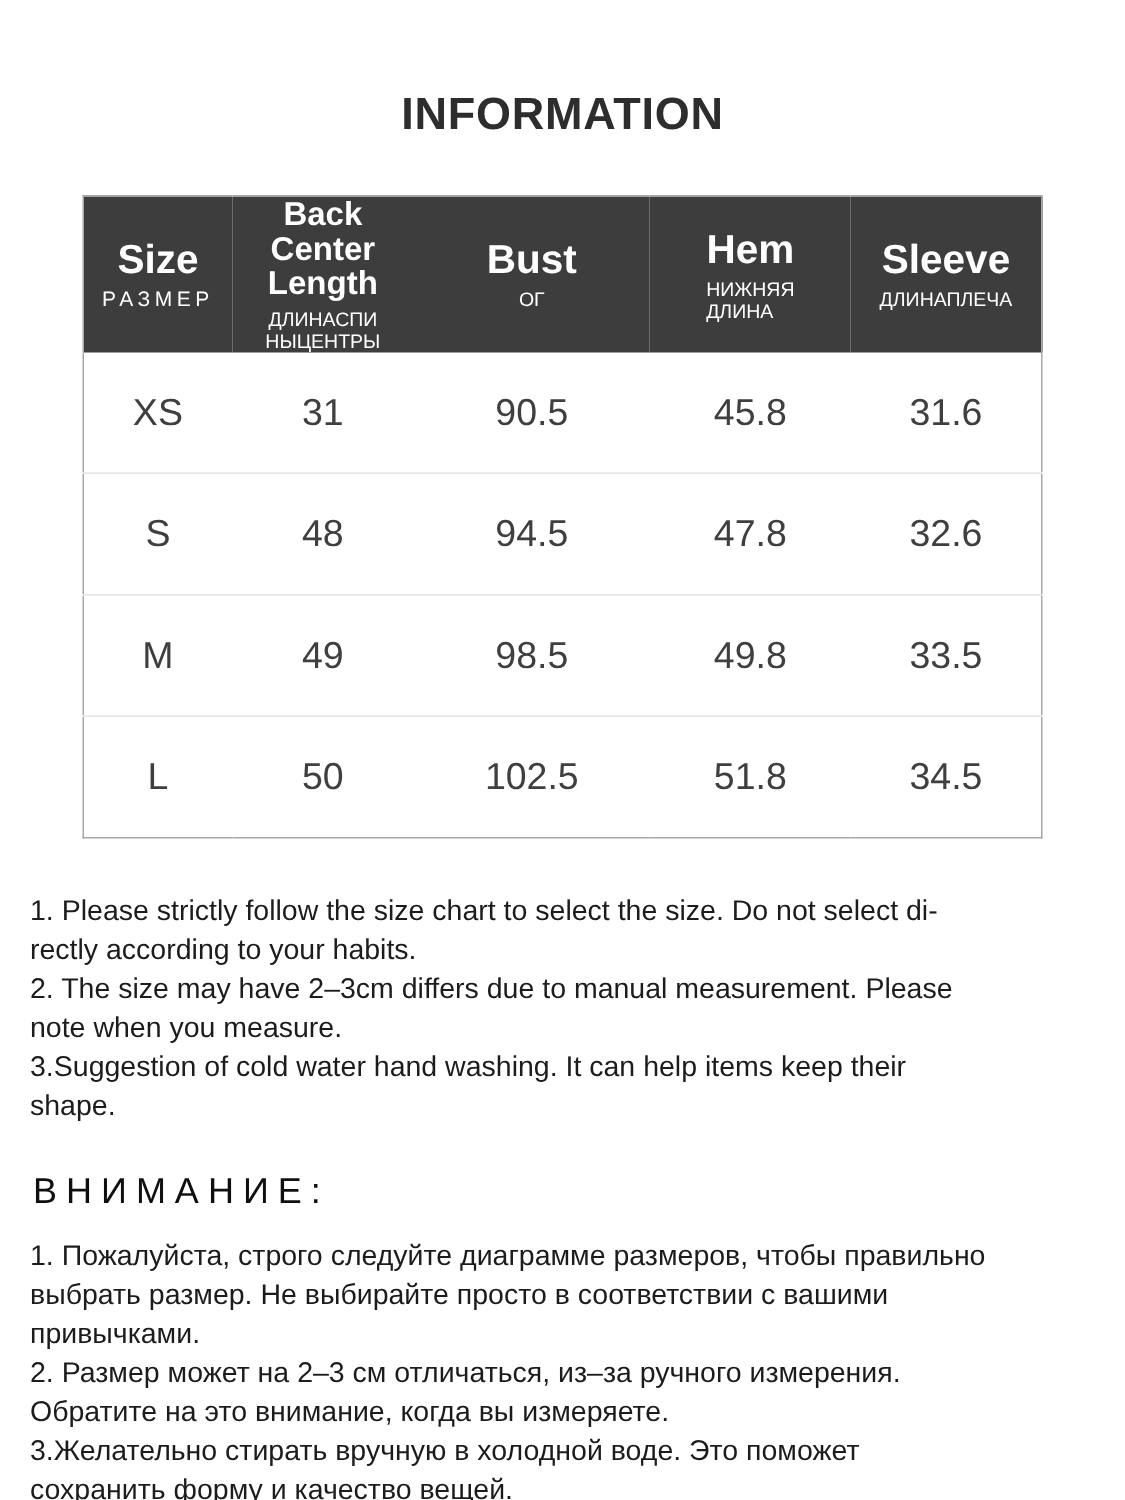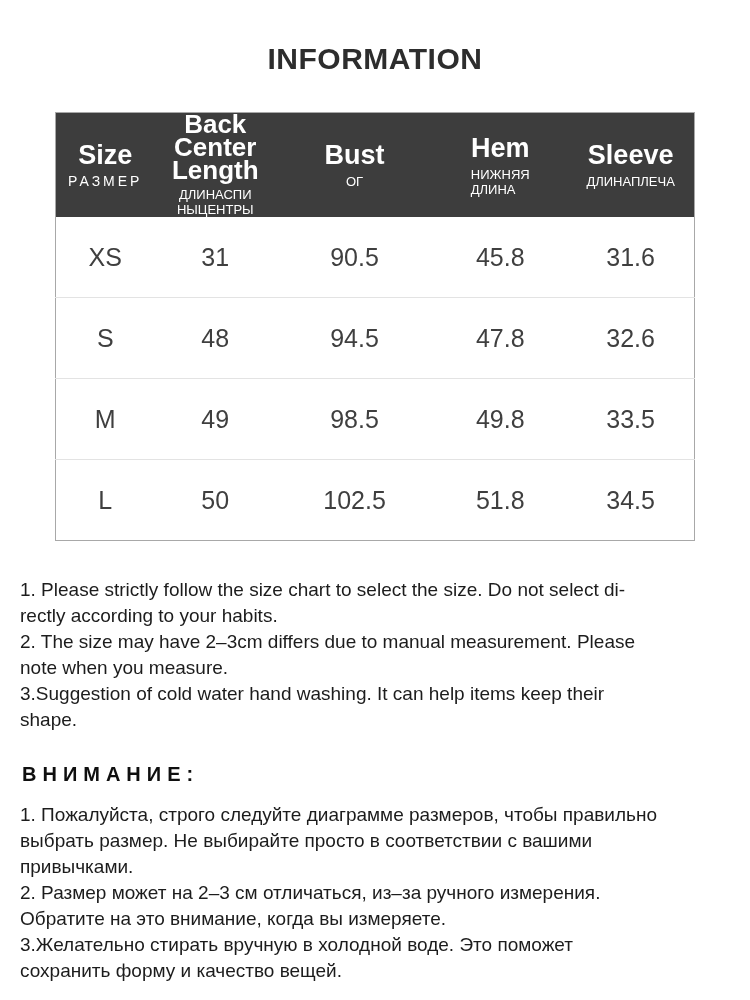--- a/index.html
+++ b/index.html
@@ -13,21 +13,21 @@
     font-family: "Liberation Sans", sans-serif;
     color: #1e1e1e;
     overflow: hidden;
   }
   .page {
     box-sizing: border-box;
     width: 750px;
     padding: 0 20px;
   }
   .title {
-    margin: 42px 0 0;
+    margin: 60px 0 0;
     text-align: center;
     font-size: 30px;
     font-weight: bold;
     letter-spacing: 0.5px;
     color: #2d2d2d;
   }
   table.size-chart {
     width: 640px;
     margin: 36px auto 0;
     border-collapse: collapse;
@@ -43,21 +43,21 @@
     padding: 0;
     font-weight: normal;
   }
   .h-label {
     font-weight: bold;
     font-size: 27px;
     line-height: 28px;
     white-space: pre-line;
   }
   th.col-bcl .h-label {
-    font-size: 26px;
+    font-size: 22px;
     line-height: 23px;
   }
   .h-sub {
     font-size: 13px;
     line-height: 15px;
     margin-top: 5px;
     white-space: pre-line;
   }
   th.col-size .h-sub {
     font-size: 14px;
@@ -80,24 +80,23 @@
   .notes {
     margin-top: 36px;
   }
   .note-heading {
     font-size: 22px;
     font-weight: normal;
     color: #0f0f0f;
     margin: 0 0 18px 0;
   }
   .note-heading.ru {
-    font-size: 20px;
+    font-size: 24px;
     letter-spacing: 6px;
     margin: 30px 0 16px 2px;
-    font-weight: bold;
   }
   .note-text p {
     margin: 0;
     font-size: 19px;
     line-height: 26px;
     white-space: pre-line;
     color: #1c1c1c;
   }
 </style>
 </head>

